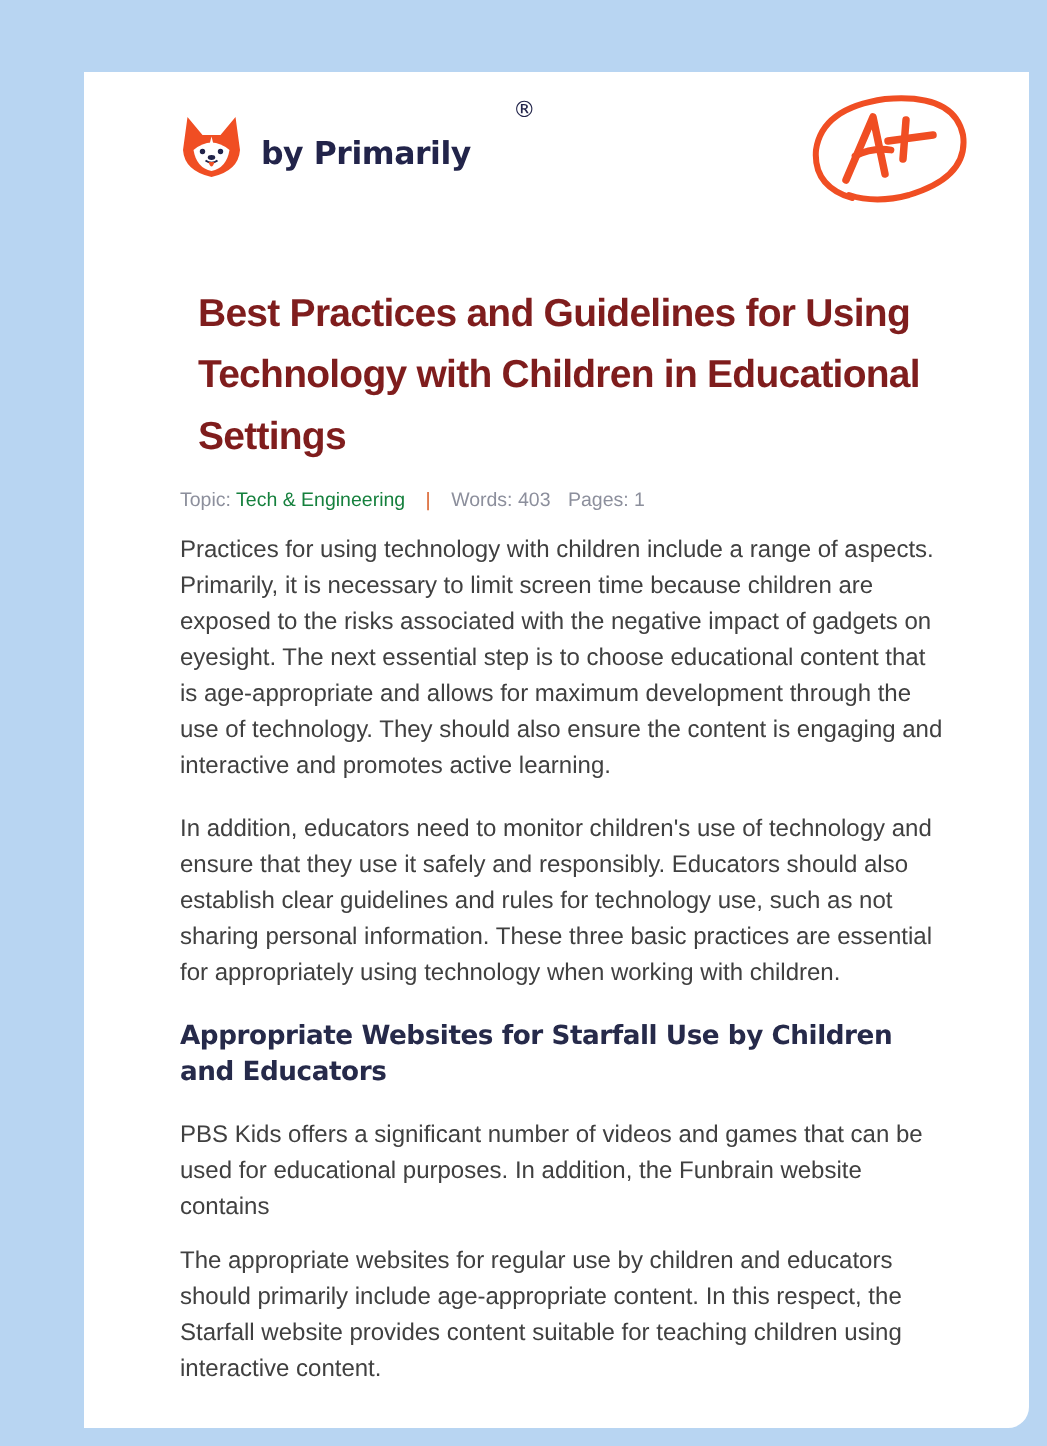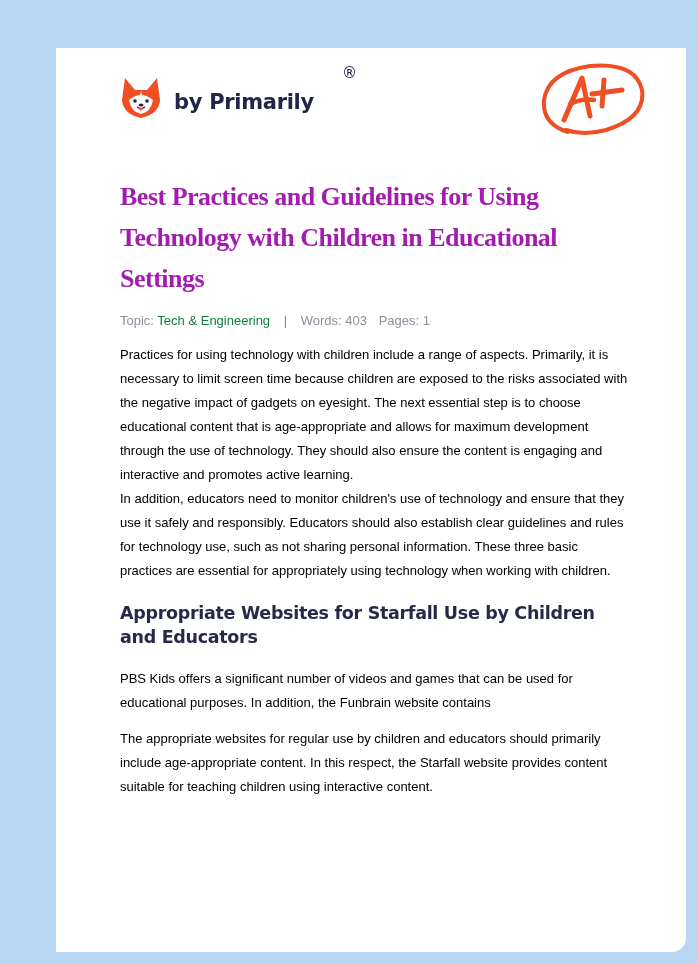--- a/index.html
+++ b/index.html
@@ -21,33 +21,33 @@
   .logo svg { display: block; }
   .brand {
     margin-left: 13px; margin-top: 8px;
     font-family: "DejaVu Sans", sans-serif;
     font-weight: bold; font-size: 21px; color: #22244a; letter-spacing: -0.3px;
   }
   .reg { position: absolute; left: 286px; top: 16px; font-size: 15px; color: #22244a; font-family: "DejaVu Sans", sans-serif; }
   .grade { position: absolute; left: 482px; top: 10px; }
   .content { position: absolute; left: 64px; top: 128px; width: 512px; }
   h1 {
-    margin: 0; font-family: Liberation Serif, serif; font-weight: bold;
-    font-size: 26px; line-height: 41px; color: #a21caf; letter-spacing: -0.5px;
+    margin: 12px; font-family: Liberation Sans, sans-serif; font-weight: bold;
+    font-size: 26px; line-height: 41px; color: #7f1d1d; letter-spacing: -0.5px;
   }
   .meta { margin-top: 12px; font-size: 13px; color: #8c8f9c; height: 20px; line-height: 20px; }
   .meta .topic-val { color: #15803d; }
   .meta .sep { color: #d9612c; margin: 0 10px; }
   .meta .pages { margin-left: 8px; }
   h2 {
     margin: 0; font-family: "DejaVu Sans", sans-serif; font-weight: bold;
     font-size: 17.5px; line-height: 24px; color: #262a4a; letter-spacing: -0.3px;
   }
   p {
-    margin: 0; font-size: 13px; line-height: 24px; color: #000000;
+    margin: 0; font-size: 16px; line-height: 24px; color: #404040;
     font-family: "Liberation Sans", sans-serif;
   }
 </style>
 </head>
 <body>
 
 <div class="card">
   <div class="header">
     <div class="logo">
       <svg width="40" height="44" viewBox="0 0 40 44">
@@ -77,19 +77,19 @@
 
     <div class="meta">
       <span>Topic:</span>
       <span class="topic-val">Tech &amp; Engineering</span>
       <span class="sep">|</span>
       <span>Words: 403</span>
       <span class="pages">Pages: 1</span>
     </div>
 
     <p style="margin-top:12px;">Practices for using technology with children include a range of aspects. Primarily, it is necessary to limit screen time because children are exposed to the risks associated with the negative impact of gadgets on eyesight. The next essential step is to choose educational content that is age-appropriate and allows for maximum development through the use of technology. They should also ensure the content is engaging and interactive and promotes active learning.</p>
-    <p style="">In addition, educators need to monitor children's use of technology and ensure that they use it safely and responsibly. Educators should also establish clear guidelines and rules for technology use, such as not sharing personal information. These three basic practices are essential for appropriately using technology when working with children.</p>
+    <p style="margin-top:18px;">In addition, educators need to monitor children's use of technology and ensure that they use it safely and responsibly. Educators should also establish clear guidelines and rules for technology use, such as not sharing personal information. These three basic practices are essential for appropriately using technology when working with children.</p>
 
     <h2 style="margin-top:18px;">Appropriate Websites for Starfall Use by Children and Educators</h2>
     <p style="margin-top:18px;">PBS Kids offers a significant number of videos and games that can be used for educational purposes. In addition, the Funbrain website contains</p>
     <p style="margin-top:12px;">The appropriate websites for regular use by children and educators should primarily include age-appropriate content. In this respect, the Starfall website provides content suitable for teaching children using interactive content.</p>
   </div>
 </div>
 
 </body></html>

